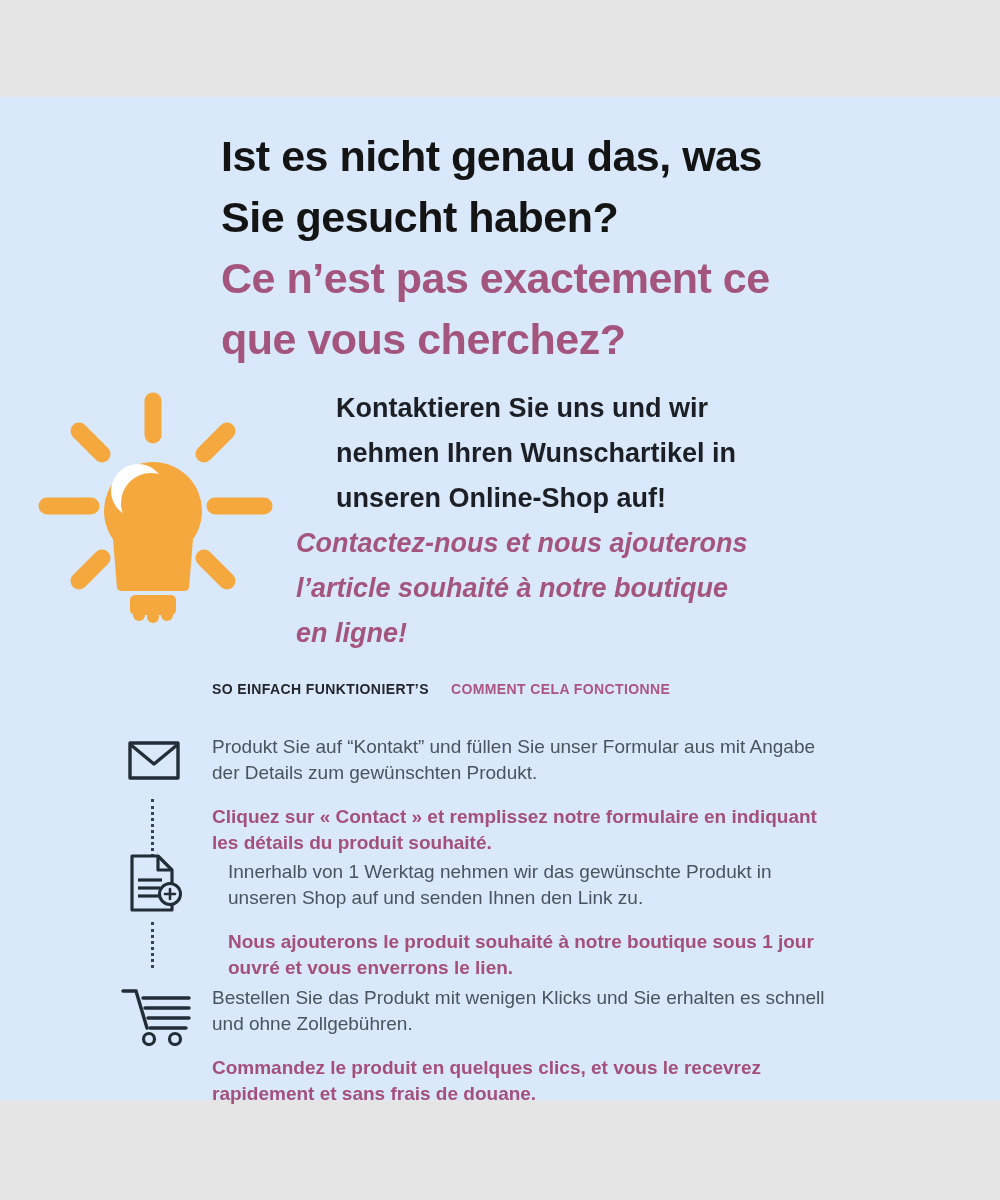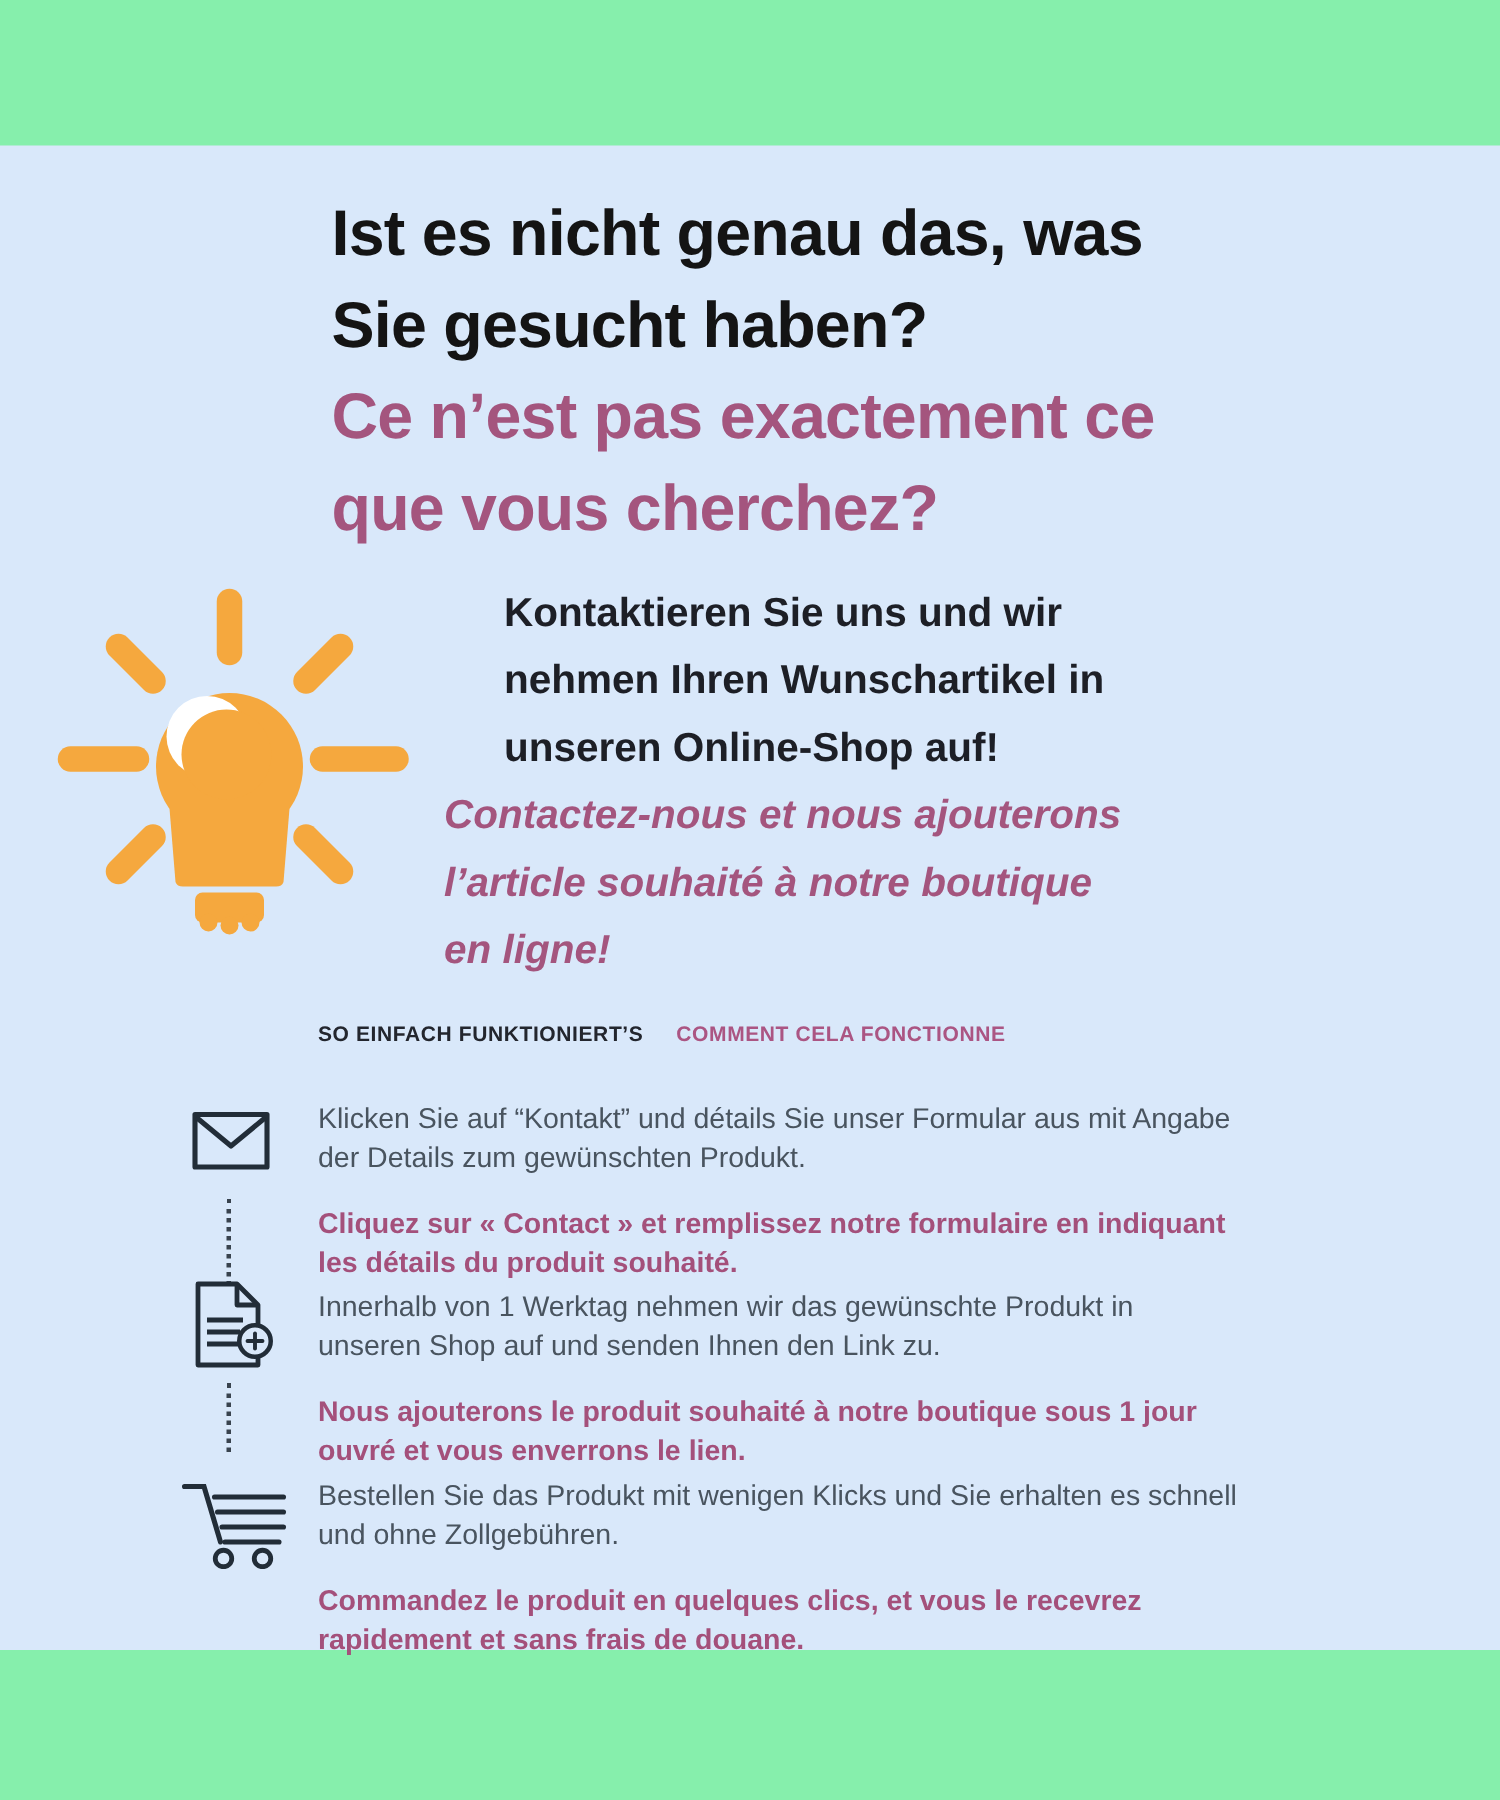--- a/index.html
+++ b/index.html
@@ -2,21 +2,21 @@
 <html><head>
 <meta charset="utf-8">
 <style>
   html,body{margin:0;padding:0;}
   body{
     width:1000px;height:1200px;
     background:#ffffff;
     font-family:"Liberation Sans", sans-serif;
     overflow:hidden;
   }
-  .page{position:relative;width:1000px;height:1200px;background:#86efac;}
+  .page{position:relative;width:1000px;height:1200px;background:#e5e5e5;}
   .panel{position:absolute;left:0;top:97px;width:1000px;height:1003px;background:#d9e8fa;}
   .abs{position:absolute;white-space:pre-line;}
   .heading-de{
     left:221px;top:126px;width:700px;
     font-size:43px;line-height:61px;font-weight:700;
     letter-spacing:-0.5px;color:#141414;
   }
   .heading-fr{
     left:221px;top:248px;width:700px;
     font-size:43px;line-height:61px;font-weight:700;
@@ -43,21 +43,21 @@
   .step-text{width:724px;}
   .step-de{
     font-size:19px;line-height:26px;font-weight:400;
     color:#49545f;white-space:pre-line;
   }
   .step-fr{
     font-size:19px;line-height:26px;font-weight:700;
     color:#a4507b;white-space:pre-line;
   }
   .step1{left:212px;top:716px;}
-  .step2{left:212px;top:841px;}
+  .step2{left:228px;top:841px;}
   .step3{left:212px;top:967px;}
   .icon-abs{position:absolute;}
   .bulb-svg{left:38px;top:391px;}
   .envelope-svg{left:128px;top:740px;}
   .document-svg{left:122px;top:851px;}
   .cart-svg{left:116px;top:984px;}
   .dotline{
     position:absolute;left:151px;width:0;
     border-left:3px dotted #39434e;
   }
@@ -106,21 +106,21 @@
 
   <div class="abs section-headers"><span class="t-de">SO EINFACH FUNKTIONIERT’S</span><span class="t-fr">COMMENT CELA FONCTIONNE</span></div>
 
   <svg class="icon-abs envelope-svg" width="52" height="42" viewBox="0 0 52 42">
     <g fill="none" stroke="#222d38" stroke-width="3.4" stroke-linejoin="round">
       <rect x="2" y="3" width="48" height="35"></rect>
       <path d="M3 5 L26 24 L49 5"></path>
     </g>
   </svg>
   <div class="abs step-text step1">
-    <div class="step-de">Klicken Sie auf “Kontakt” und détails Sie unser Formular aus mit Angabe
+    <div class="step-de">Produkt Sie auf “Kontakt” und füllen Sie unser Formular aus mit Angabe
 der Details zum gewünschten Produkt.</div>
     <div class="step-fr">Cliquez sur « Contact » et remplissez notre formulaire en indiquant
 les détails du produit souhaité.</div>
   </div>
 
   <div class="dotline dotline1"></div>
 
   <svg class="icon-abs document-svg" width="64" height="64" viewBox="0 0 64 64">
     <g fill="none" stroke="#222d38" stroke-width="3.2" stroke-linejoin="round">
       <path d="M10 5 H36 L50 19 V59 H10 Z"></path>

